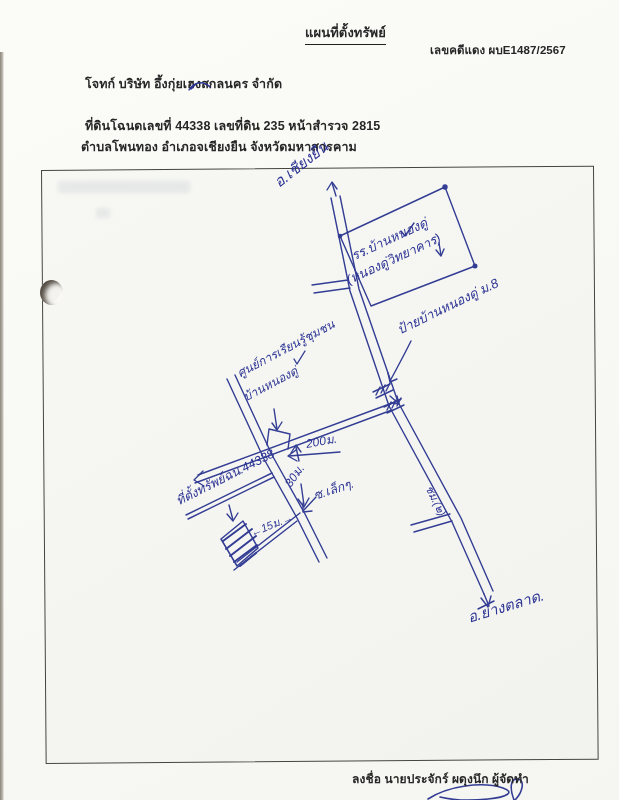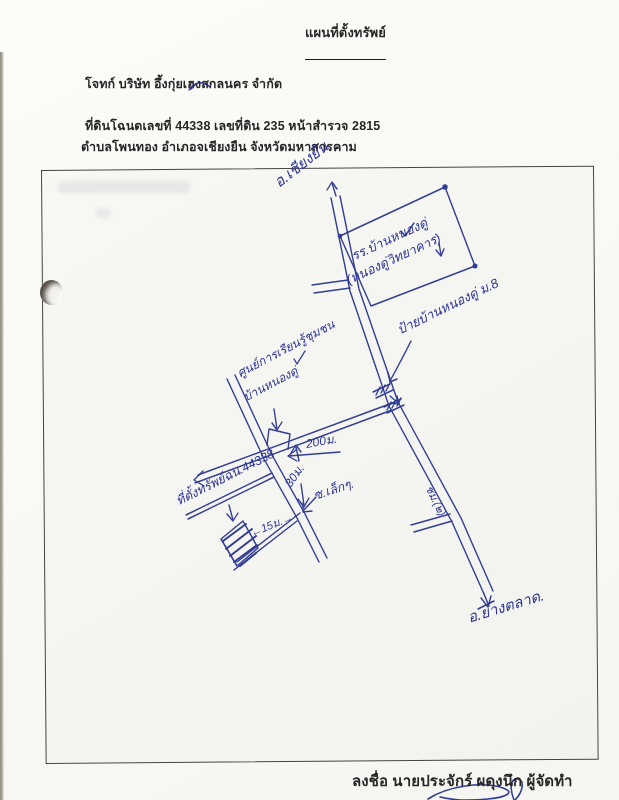--- a/index.html
+++ b/index.html
@@ -5,50 +5,51 @@
   html,body{margin:0;padding:0;background:#e8e8e6;}
   #paper{
     position:relative;width:619px;height:800px;overflow:hidden;
     background:linear-gradient(155deg,#fbfbf8 0%,#f8f8f5 55%,#f5f5f1 100%);
     font-family:"Liberation Sans","DejaVu Sans",sans-serif;
   }
   .abs{position:absolute;white-space:nowrap;}
   .printed{color:#262626;font-weight:bold;letter-spacing:.1px;}
   .hw{color:#2d3494;font-style:italic;font-weight:500;}
   .rot{transform-origin:0 50%;}
-  #doc-title{font-size:13px;border-bottom:1.6px solid #1f1f1f;padding-bottom:16px;}
+  #doc-title{font-size:13px;border-bottom:1.6px solid #1f1f1f;padding-bottom:1px;}
   #case-no{font-size:11.5px;}
   .body-line{font-size:12.5px;height:21px;}
   #map-frame{
     position:absolute;left:41px;top:170px;width:551px;height:592px;
     border:1.6px solid #46463f;transform:rotate(-0.45deg);transform-origin:top left;
     background:linear-gradient(150deg,#f7f8f4 0%,#f4f5f1 60%,#f2f3ef 100%);
   }
   #paper-edge{
     position:absolute;left:0;top:52px;width:4px;height:748px;
     background:linear-gradient(to right,#787265,#b7b3a7 70%,rgba(200,198,190,0));
     opacity:.85;
   }
   #punch-hole{
     position:absolute;left:40px;top:280px;width:23px;height:25px;border-radius:50%;
     background:#f3f2ee;
     box-shadow:inset 5px 3px 5px rgba(54,46,36,.85), inset -2px -2px 3px rgba(255,255,255,.7);
   }
   .bleed{position:absolute;background:rgba(125,132,155,.13);filter:blur(2px);border-radius:3px;}
-  #footer-line{font-size:15px;}
+  #footer-line{font-size:12px;}
   svg{position:absolute;left:0;top:0;pointer-events:none;}
 </style>
 </head>
 <body>
 
 <div id="paper">
 
   <div id="paper-edge"></div>
 
   <div class="abs printed" id="doc-title" style="left:305px;top:22px;">แผนที่ตั้งทรัพย์</div>
+  <div class="abs printed" id="case-no" style="left:430px;top:41px;">เลขคดีแดง ผบE1487/2567</div>
 
   <div class="abs printed body-line" style="left:85px;top:74px;">โจทก์ บริษัท อึ้งกุ่ยเฮงสกลนคร จำกัด</div>
   <div class="abs printed body-line" style="left:85px;top:116px;">ที่ดินโฉนดเลขที่ 44338 เลขที่ดิน 235  หน้าสำรวจ 2815</div>
   <div class="abs printed body-line" style="left:81px;top:137px;">ตำบลโพนทอง  อำเภอจเชียงยืน  จังหวัดมหาสารคาม</div>
 
   <div id="map-frame"></div>
   <div id="punch-hole"></div>
   <div class="bleed" style="left:58px;top:181px;width:132px;height:12px;"></div>
   <div class="bleed" style="left:96px;top:208px;width:14px;height:10px;"></div>
 

